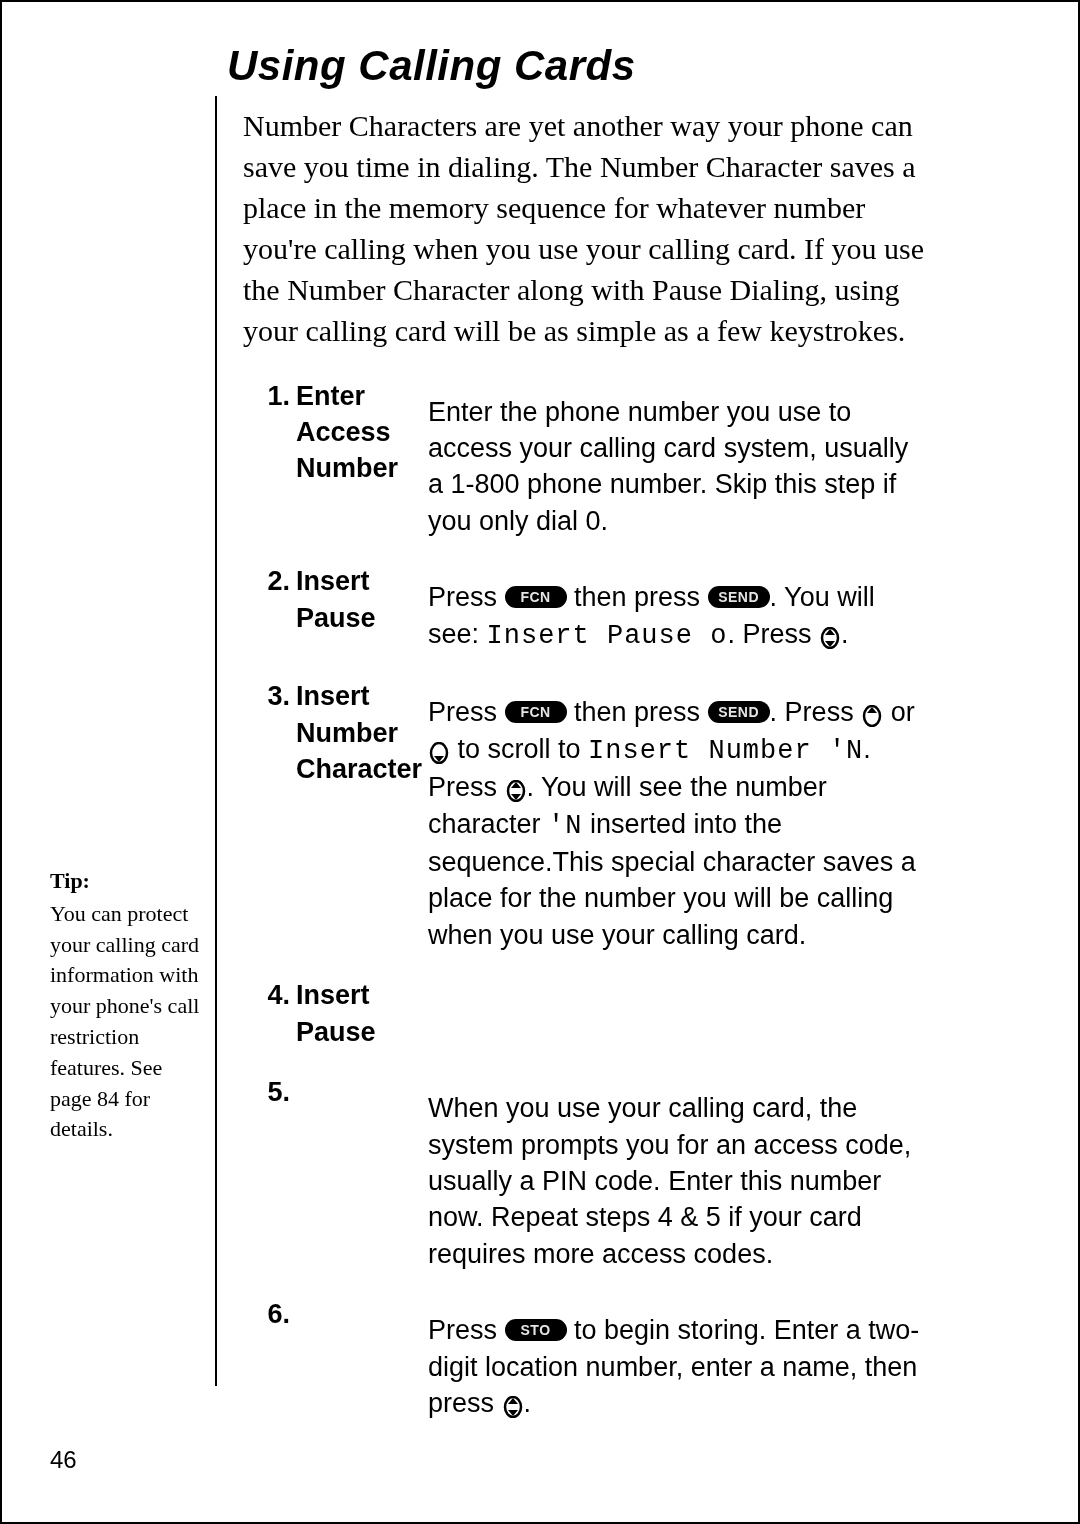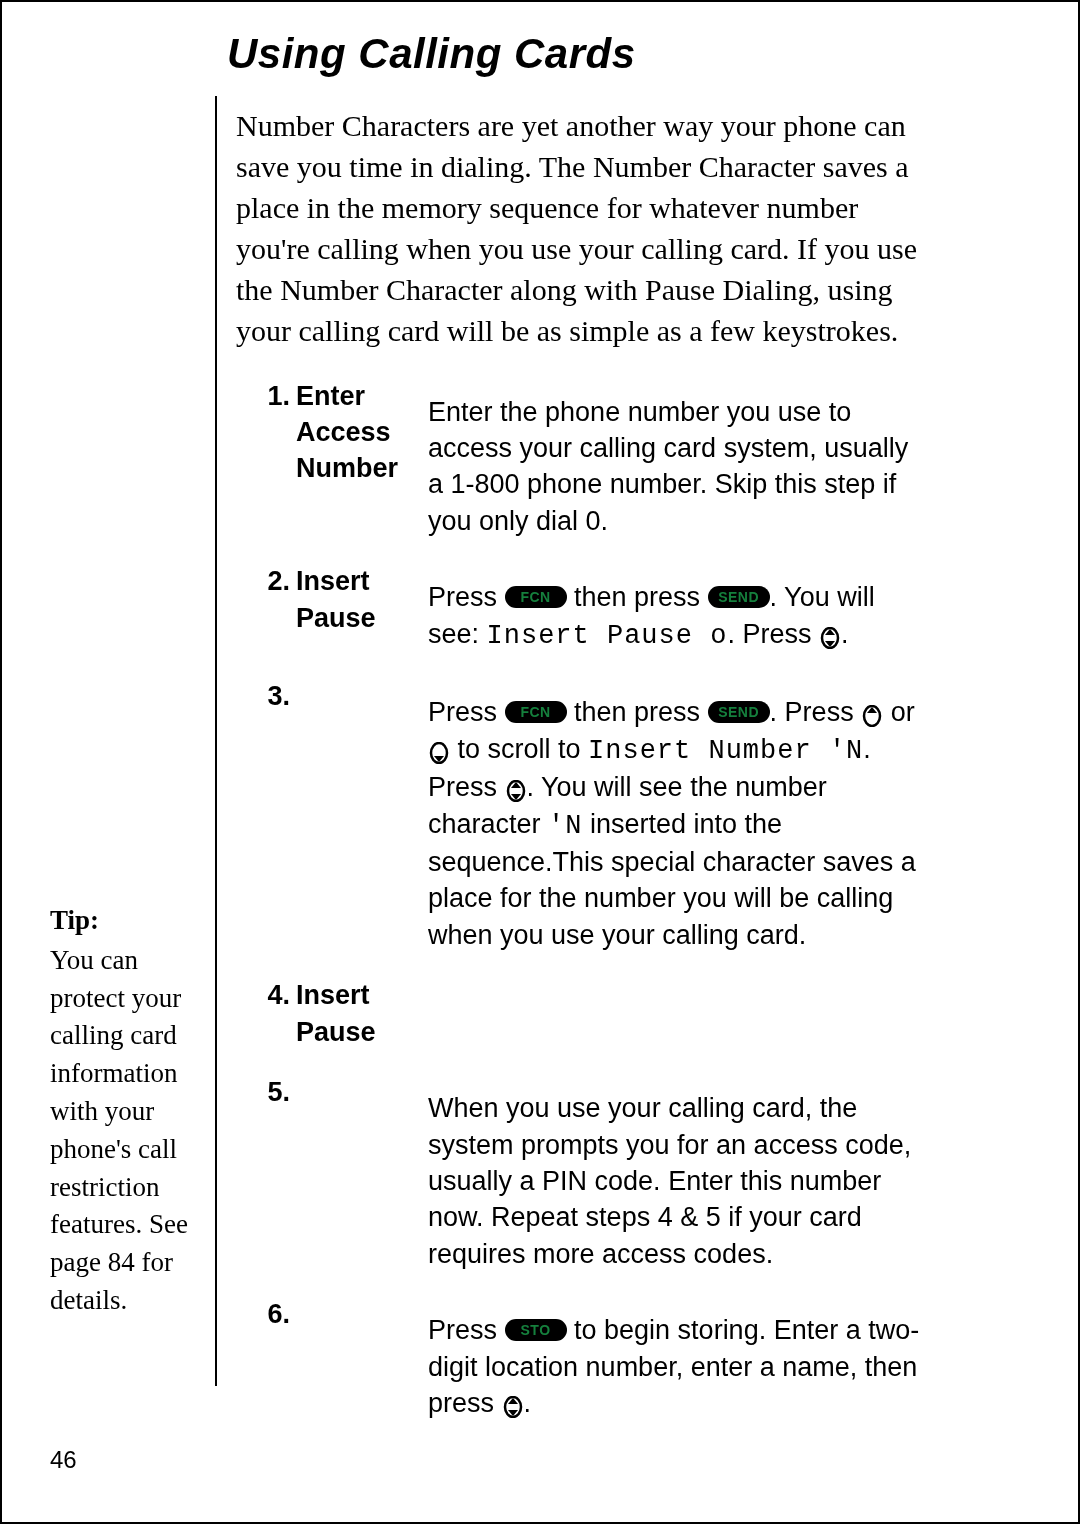--- a/index.html
+++ b/index.html
@@ -11,21 +11,21 @@
     box-sizing: border-box;
     width: 1080px;
     height: 1524px;
     border: 2px solid #000;
     position: relative;
     font-family: Georgia, "Times New Roman", serif;
     color: #000;
   }
   .title {
     position: absolute;
-    top: 28px;
+    top: 40px;
     left: 225px;
     font-family: "Arial Black", Arial, sans-serif;
     font-weight: 900;
     font-style: italic;
     font-size: 42px;
     letter-spacing: 0.5px;
   }
   .vrule {
     position: absolute;
     top: 94px;
@@ -44,20 +44,21 @@
     font-family: Arial, Helvetica, sans-serif;
     font-weight: bold;
     font-size: 30px;
     margin-bottom: 6px;
   }
   .intro {
     font-family: Georgia, "Times New Roman", serif;
     font-size: 30px;
     line-height: 1.37;
     margin-bottom: 26px;
+    margin-left: 7px;
   }
   .steps {
     margin-left: 22px;
   }
   .step {
     display: flex;
     margin-bottom: 24px;
     font-family: Arial, Helvetica, sans-serif;
     font-size: 27px;
     line-height: 1.35;
@@ -81,43 +82,43 @@
     font-weight: normal;
     margin-top: 16px;
   }
   .mono {
     font-family: "Courier New", monospace;
     letter-spacing: 1px;
   }
   .tipbox {
     position: absolute;
     left: 48px;
-    top: 900px;
+    top: 864px;
     width: 150px;
     font-family: Georgia, "Times New Roman", serif;
-    font-size: 27px;
+    font-size: 22px;
     line-height: 1.4;
   }
   .tiphdr {
     font-weight: bold;
     margin-bottom: 2px;
   }
   .pagenum {
     position: absolute;
     left: 48px;
     bottom: 48px;
     font-family: Arial, Helvetica, sans-serif;
     font-size: 24px;
   }
   .pill {
     display: inline-flex;
     align-items: center;
     justify-content: center;
     background: #000;
-    color: #15803d;
+    color: #e5e5e5;
     border-radius: 999px;
     font-family: Arial, Helvetica, sans-serif;
     font-weight: bold;
     font-size: 14px;
     letter-spacing: 0.5px;
     height: 22px;
     min-width: 46px;
     padding: 0 8px;
     vertical-align: middle;
     position: relative;
@@ -165,20 +166,21 @@
                 <ellipse cx="11" cy="11" rx="8" ry="10" fill="none" stroke="#000" stroke-width="2.5"></ellipse>
                 <polygon points="11,2 6,8 16,8" fill="#000"></polygon>
                 <polygon points="11,20 6,14 16,14" fill="#000"></polygon>
               </svg></span><span>.</span>
         </div>
       </div>
 
       <div class="step">
         <div class="lbl">
           <span class="num">3.</span>
+          <span class="txt">Insert Number Character</span>
         </div>
         <div class="desc">
           <span>Press </span><span class="pill">FCN</span><span> then press </span><span class="pill">SEND</span><span>. Press </span><span class="nav"><svg viewBox="0 0 22 22">
                 <ellipse cx="11" cy="11" rx="8" ry="10" fill="none" stroke="#000" stroke-width="2.5"></ellipse>
                 <polygon points="11,2 6,8 16,8" fill="#000"></polygon>
               </svg></span><span> or </span><span class="nav"><svg viewBox="0 0 22 22">
                 <ellipse cx="11" cy="11" rx="8" ry="10" fill="none" stroke="#000" stroke-width="2.5"></ellipse>
                 <polygon points="11,20 6,14 16,14" fill="#000"></polygon>
               </svg></span><span> to scroll to </span><span class="mono">Insert Number 'N</span><span>. Press </span><span class="nav"><svg viewBox="0 0 22 22">
                 <ellipse cx="11" cy="11" rx="8" ry="10" fill="none" stroke="#000" stroke-width="2.5"></ellipse>

